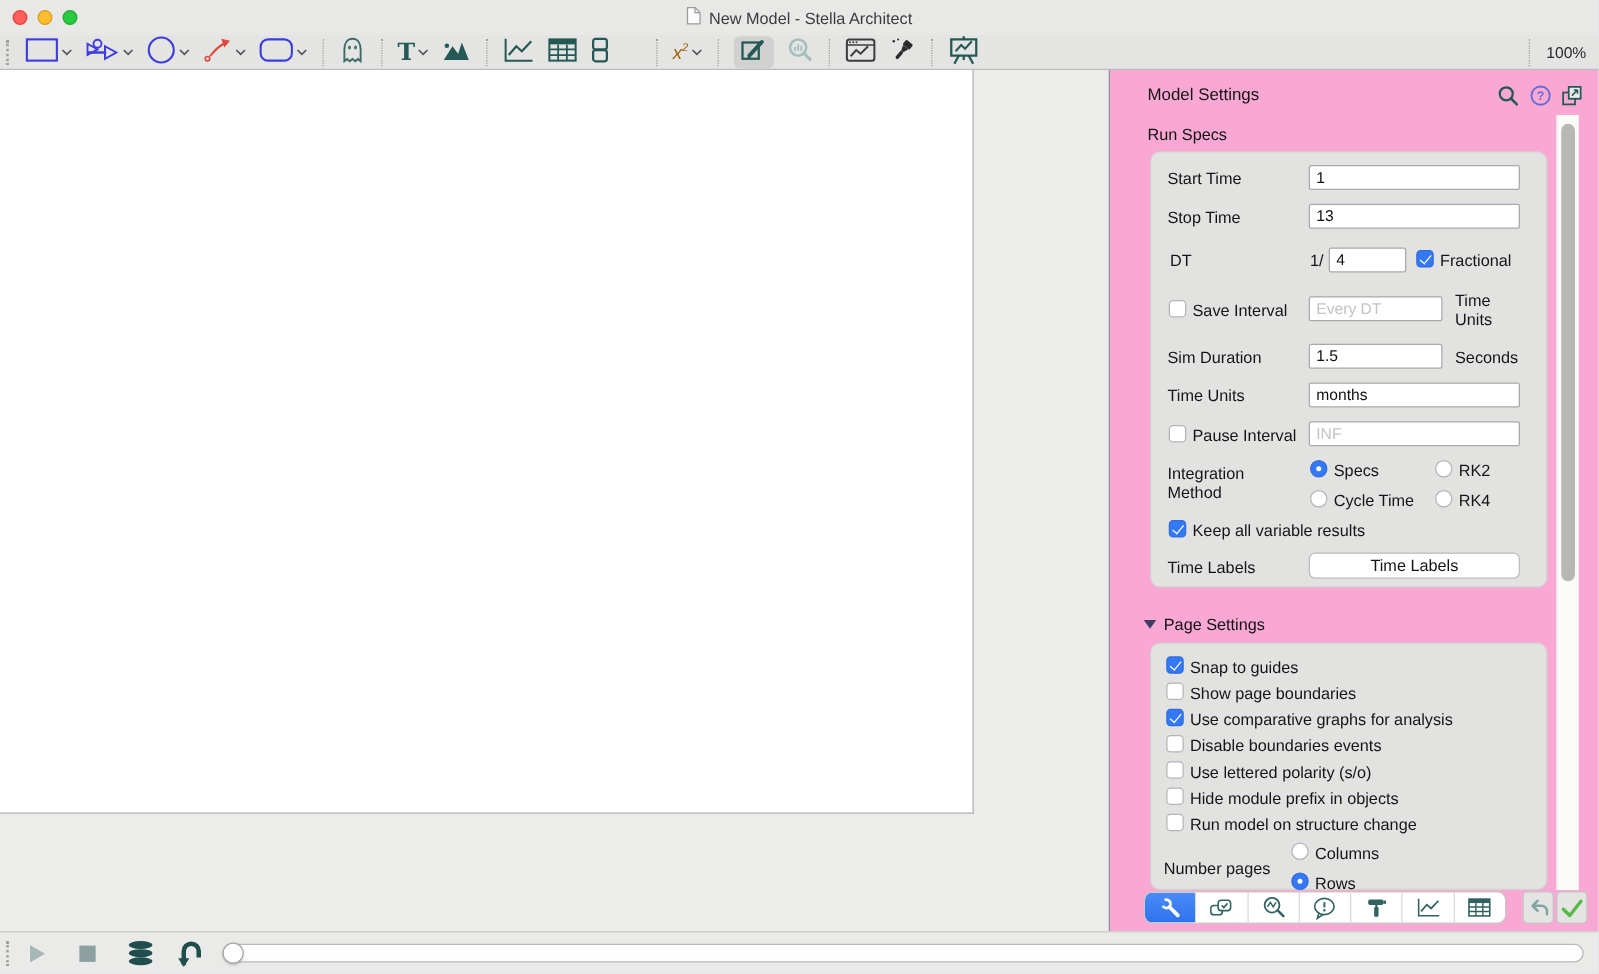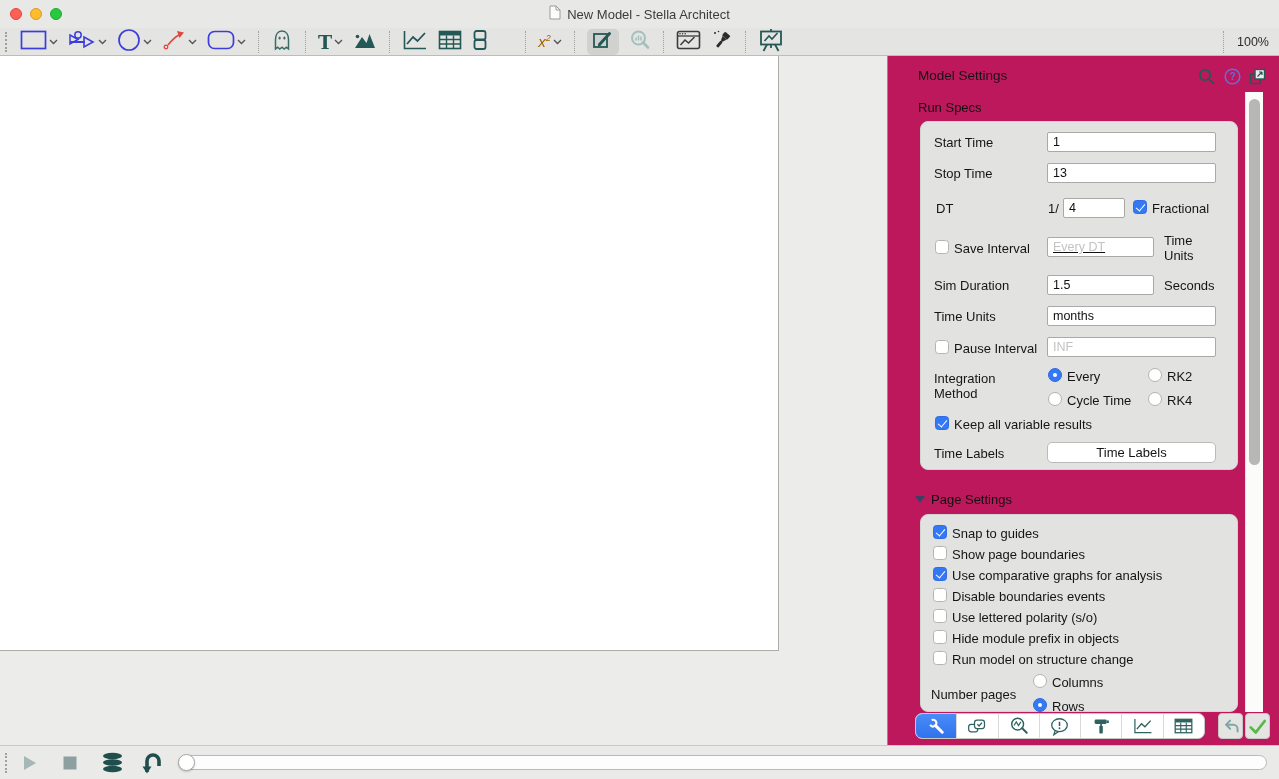--- a/index.html
+++ b/index.html
@@ -29,21 +29,21 @@
   .xsq { font-family:Liberation Sans, sans-serif; font-style:italic; color:#a16207; font-size:15px; }
   .xsq sup { font-size:9px; }
   .zoomlevel { color:#2a2a2a; font-size:12.5px; margin:0 10px 0 6px; }
   .tspacer { flex:1; }
   
   .canvas { position:absolute; left:0; top:56px; width:779px; height:595px; background:#ffffff;
     border-right:1px solid #aeaead; border-bottom:1px solid #aeaead; }
   .vdivider { position:absolute; left:887px; top:56px; width:1px; height:689px; background:#8f8f8f; }
   .expand-arrow { position:absolute; left:889px; top:391px; }
   
-  .panel { position:absolute; left:888px; top:56px; width:391px; height:689px; background:#be185d; }
+  .panel { position:absolute; left:888px; top:56px; width:391px; height:689px; background:#f9a8d4; }
   .panel-title { position:absolute; left:30px; top:12px; font-size:13.5px; color:#141414; }
   .ph-icon { position:absolute; top:12px; cursor:pointer; }
   .scrolltrack { position:absolute; left:357px; top:36px; width:18px; height:620px;
     background:#fbfbfa; border-left:1px solid #e4e4e3; }
   .scrollthumb { position:absolute; left:3px; top:7px; width:11px; height:366px; background:#b7b7b6; border-radius:6px; }
   .section-title { position:absolute; font-size:13px; color:#111; }
   .inset { position:absolute; left:32px; width:318px; background:#e2e2e1; border:1px solid #d3d3d2; border-radius:8px; }
   #inset-runspecs { top:65px; height:349px; }
   #inset-pagesettings { top:458px; height:198px;padding-left:14px; }
   .plabel { position:absolute; font-size:13px; color:#151515; white-space:nowrap; }
@@ -330,37 +330,37 @@
       <input class="tfield" style="left: 126px; top: 41px; width: 169px;" value="13">
 
       <span class="plabel" style="left:15px; top:79px;">DT</span>
       <span class="plabel" style="left:127px; top:79px;">1/</span>
       <input class="tfield" style="left: 142px; top: 76px; width: 62px;" value="4">
       <span class="cb checked" style="left:212px; top:78px;"></span>
       <span class="plabel" style="left:231px; top:79px;">Fractional</span>
 
       <span class="cb" style="left:14px; top:118px;"></span>
       <span class="plabel" style="left:33px; top:119px;">Save Interval</span>
-      <input class="tfield" style="left: 126px; top: 115px; width: 107px; text-decoration: underline;" placeholder="Every DT">
+      <input class="tfield" style="left: 126px; top: 115px; width: 107px;" placeholder="Every DT">
       <span class="pnote" style="left:243px; top:111px; width:55px;">Time Units</span>
 
       <span class="plabel" style="left:13px; top:156px;">Sim Duration</span>
       <input class="tfield" style="left: 126px; top: 153px; width: 107px;" value="1.5">
       <span class="pnote" style="left:243px; top:156px;">Seconds</span>
 
       <span class="plabel" style="left:13px; top:187px;">Time Units</span>
       <input class="tfield" style="left: 126px; top: 184px; width: 169px;" value="months">
 
       <span class="cb" style="left:14px; top:218px;"></span>
       <span class="plabel" style="left:33px; top:219px;">Pause Interval</span>
       <input class="tfield" style="left: 126px; top: 215px; width: 169px;" placeholder="INF">
 
       <span class="pnote" style="left:13px; top:249px; width:78px;">Integration Method</span>
       <span class="radio selected" style="left:127px; top:246px;"></span>
-      <span class="plabel" style="left:146px; top:247px;">Every</span>
+      <span class="plabel" style="left:146px; top:247px;">Specs</span>
       <span class="radio" style="left:227px; top:246px;"></span>
       <span class="plabel" style="left:246px; top:247px;">RK2</span>
       <span class="radio" style="left:127px; top:270px;"></span>
       <span class="plabel" style="left:146px; top:271px;">Cycle Time</span>
       <span class="radio" style="left:227px; top:270px;"></span>
       <span class="plabel" style="left:246px; top:271px;">RK4</span>
 
       <span class="cb checked" style="left:14px; top:294px;"></span>
       <span class="plabel" style="left:33px; top:295px;">Keep all variable results</span>
 

